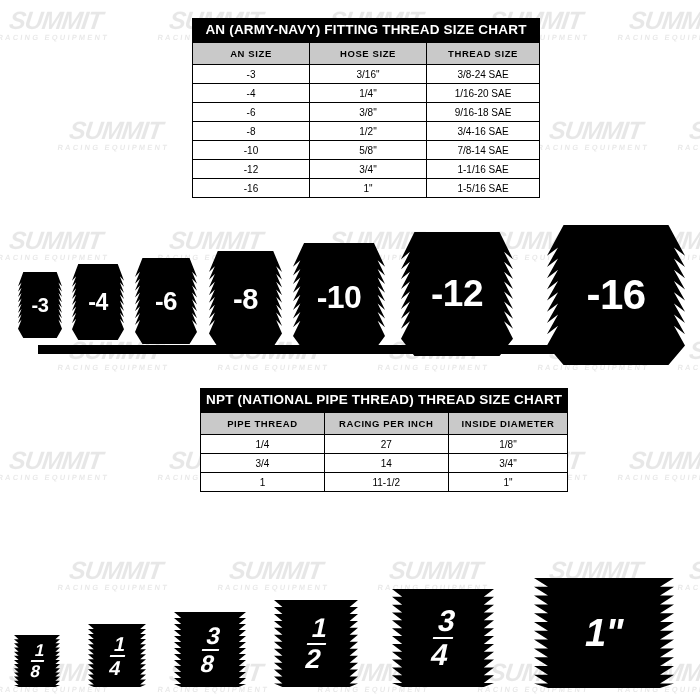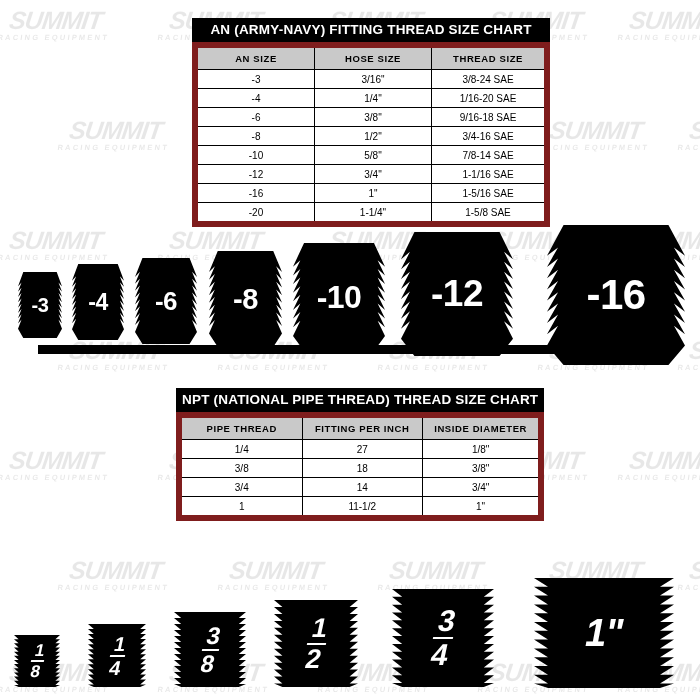--- a/index.html
+++ b/index.html
@@ -47,21 +47,21 @@
   }
 
   
   .chart-block {
     position: absolute;
     z-index: 2;
   }
   table.sizechart {
     border-collapse: collapse;
     background: #ffffff;
-    border: 6px solid #7f1d1d;
+    border: 1px solid #7f1d1d;
   }
   table.sizechart caption {
     background: #000;
     color: #fff;
     font-weight: bold;
     font-size: 13.5px;
     letter-spacing: 0.2px;
     padding: 4px 6px 5px 6px;
     font-family: "Liberation Sans", sans-serif;
     white-space: nowrap;
@@ -332,61 +332,51 @@
       <tr>
         <td>-12</td>
         <td>3/4"</td>
         <td>1-1/16 SAE</td>
       </tr>
       <tr>
         <td>-16</td>
         <td>1"</td>
         <td>1-5/16 SAE</td>
       </tr>
-      <tr>
-        <td>-20</td>
-        <td>1-1/4"</td>
-        <td>1-5/8 SAE</td>
-      </tr>
     </tbody>
   </table>
 </div>
 
 <div id="an-fittings" class="fitting-row" style="left:0; top:0; width:700px; height:380px;">
     <div class="fitting an" style="left: 18px; top: 272px; width: 44px; height: 66px; font-size: 20px;">-3</div>
     <div class="fitting an" style="left: 72px; top: 264px; width: 52px; height: 76px; font-size: 23px;">-4</div>
     <div class="fitting an" style="left: 135px; top: 258px; width: 62px; height: 86px; font-size: 26px;">-6</div>
     <div class="fitting an" style="left: 209px; top: 251px; width: 73px; height: 96px; font-size: 29px;">-8</div>
     <div class="fitting an" style="left: 293px; top: 243px; width: 92px; height: 108px; font-size: 32px;">-10</div>
     <div class="fitting an" style="left: 401px; top: 232px; width: 112px; height: 124px; font-size: 37px;">-12</div>
     <div class="fitting an" style="left: 547px; top: 225px; width: 138px; height: 140px; font-size: 42px;">-16</div>
   </div>
 
 <div class="divider" style="left:38px; top:345px; width:624px; height:9px;"></div>
 
-<div class="chart-block" style="left:176px; top:388px;">
+<div class="chart-block" style="left:200px; top:388px;">
   <table class="sizechart">
     <caption>NPT (NATIONAL PIPE THREAD) THREAD SIZE CHART</caption>
     <thead>
       <tr>
         <th style="width:108px;">PIPE THREAD</th>
-        <th style="width:108px;">FITTING PER INCH</th>
+        <th style="width:108px;">RACING PER INCH</th>
         <th style="width:104px;">INSIDE DIAMETER</th>
       </tr>
     </thead>
     <tbody>
       <tr>
         <td>1/4</td>
         <td>27</td>
         <td>1/8"</td>
-      </tr>
-      <tr>
-        <td>3/8</td>
-        <td>18</td>
-        <td>3/8"</td>
       </tr>
       <tr>
         <td>3/4</td>
         <td>14</td>
         <td>3/4"</td>
       </tr>
       <tr>
         <td>1</td>
         <td>11-1/2</td>
         <td>1"</td>

